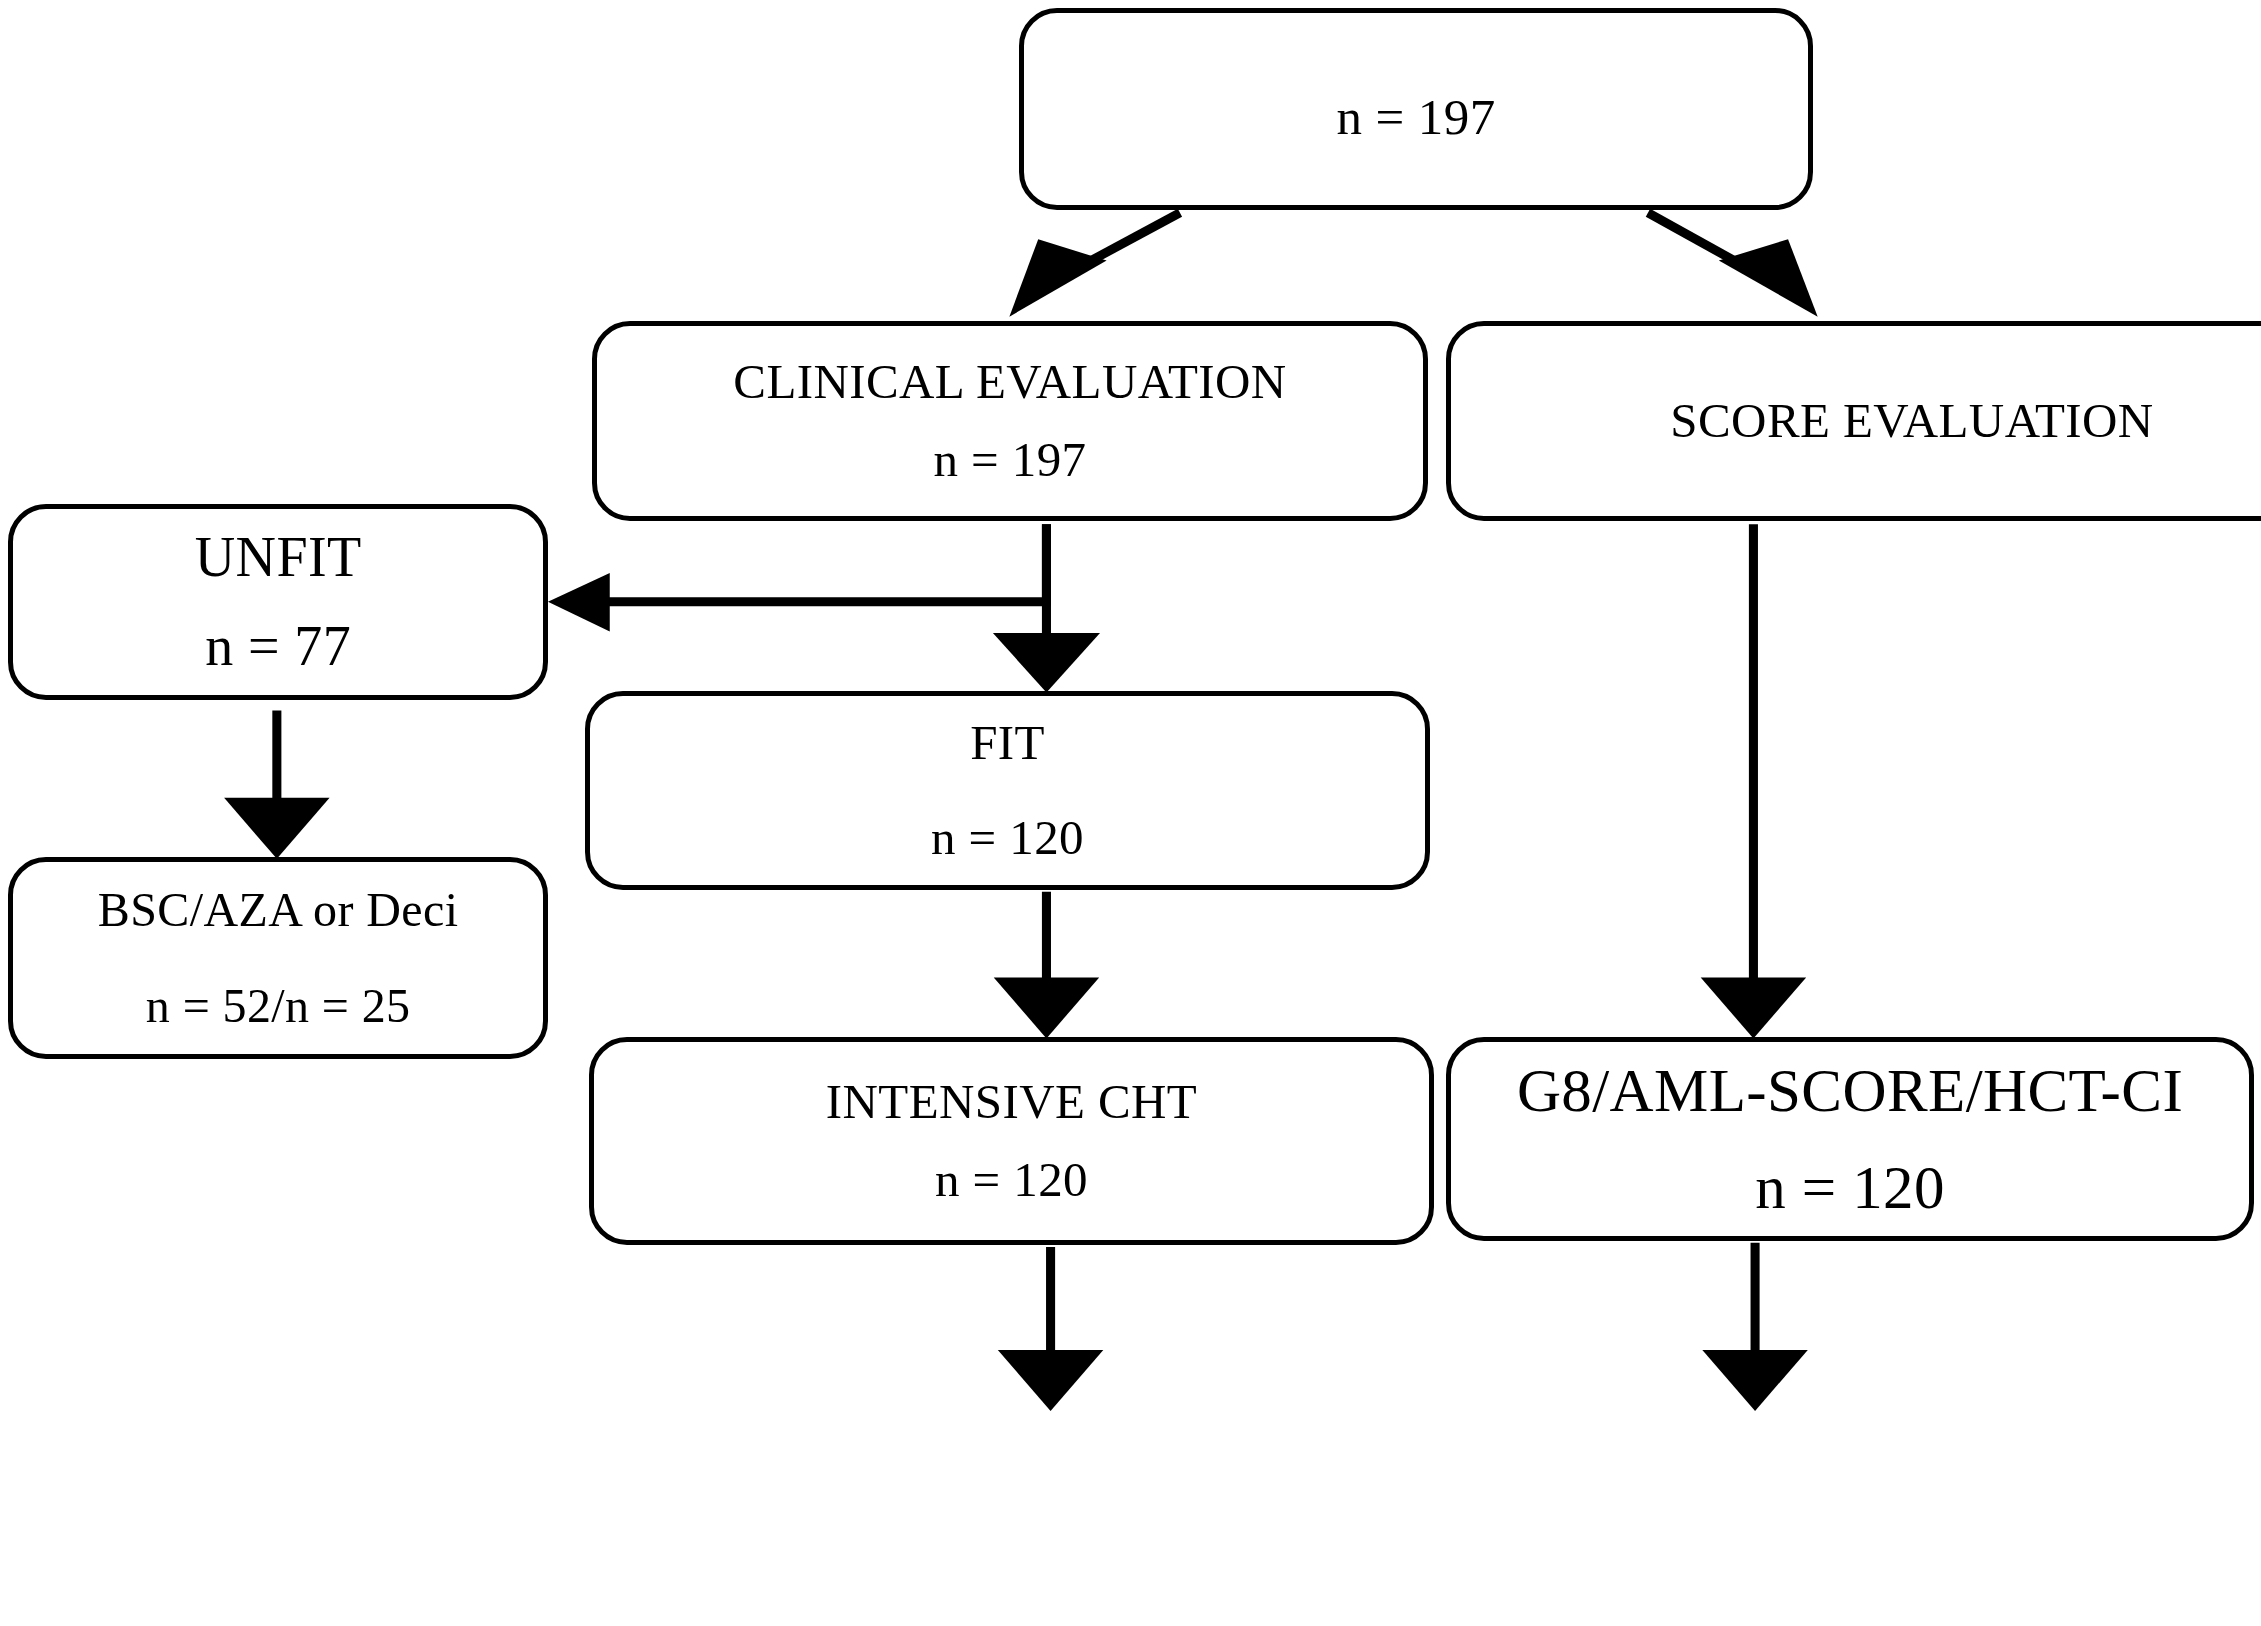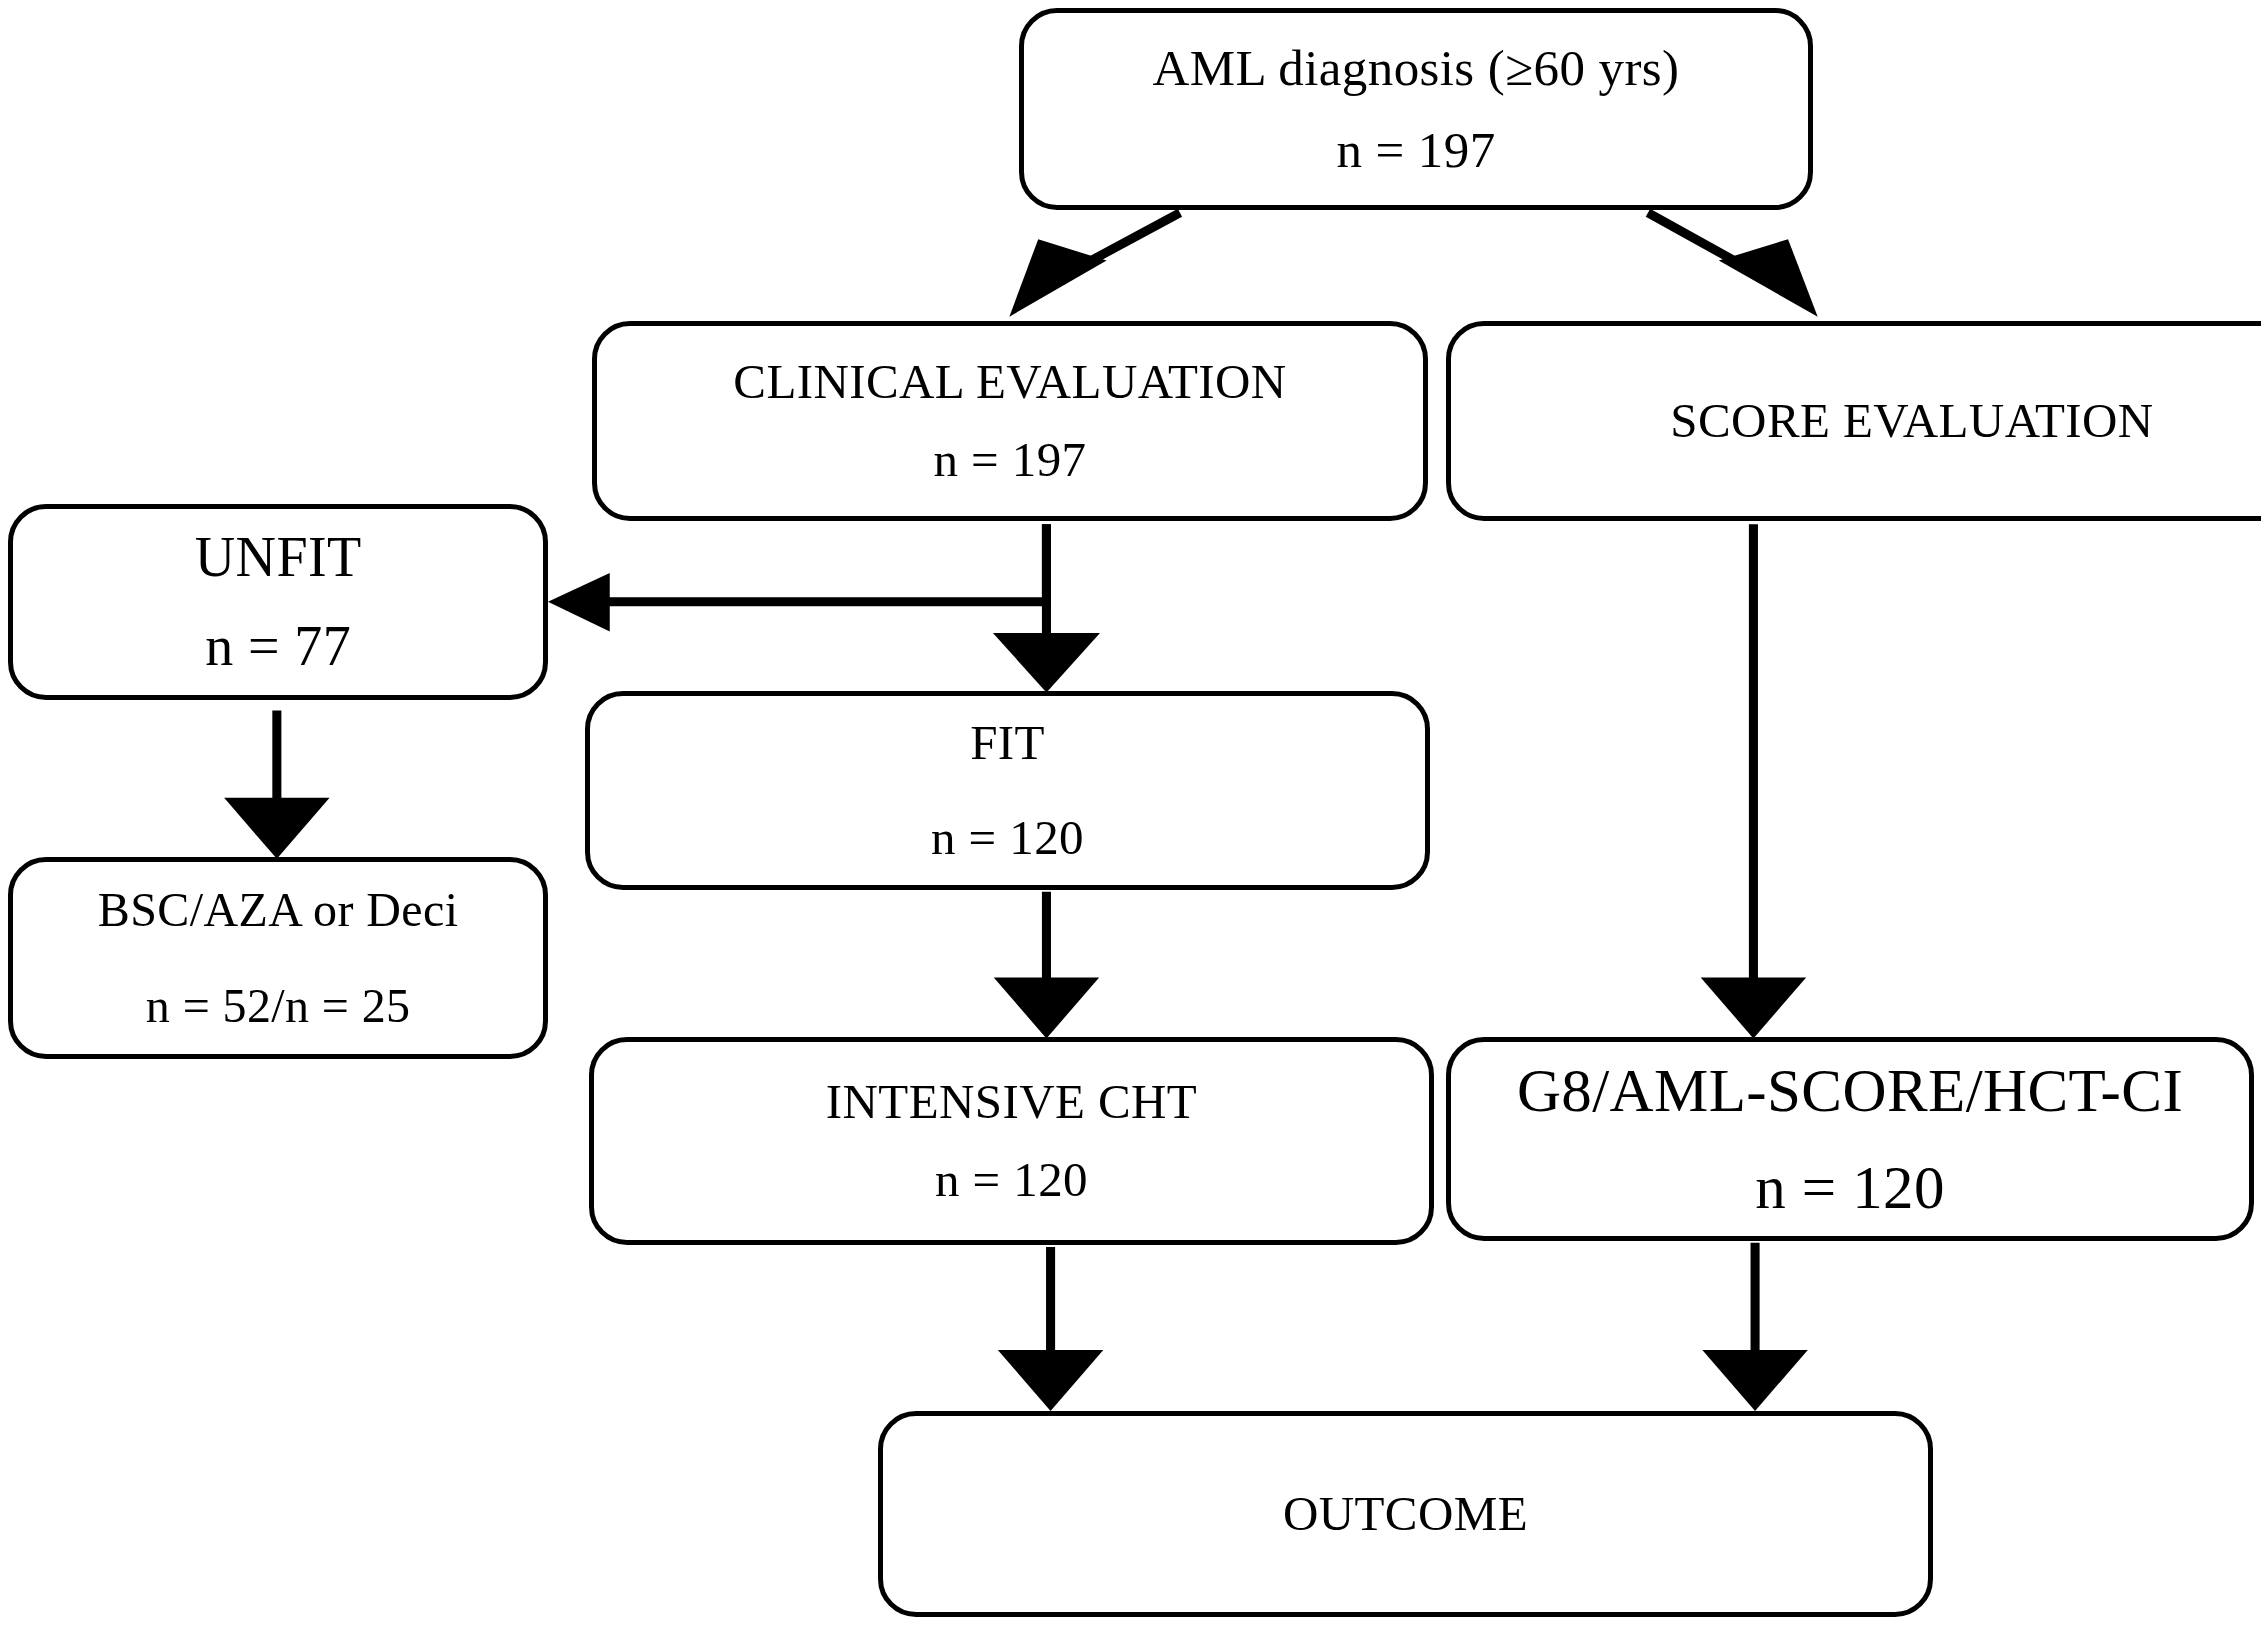--- a/index.html
+++ b/index.html
@@ -109,21 +109,20 @@
       <polygon points="1211,1638 1339,1638 1275,1712"></polygon>
     </g>
 
     <g>
       <line x1="2130" y1="1508" x2="2130" y2="1645"></line>
       <polygon points="2066,1638 2194,1638 2130,1712"></polygon>
     </g>
   </svg>
 
   <div class="node" id="node-aml">
-    <span class="line1">AML diagnosis (≥60 yrs)</span>
     <span class="line2">n = 197</span>
   </div>
 
   <div class="node" id="node-clinical">
     <span class="line1">CLINICAL EVALUATION</span>
     <span class="line2">n = 197</span>
   </div>
 
   <div class="node" id="node-score">
     <span class="line1">SCORE EVALUATION</span>
@@ -147,18 +146,15 @@
   <div class="node" id="node-intensive">
     <span class="line1">INTENSIVE CHT</span>
     <span class="line2">n = 120</span>
   </div>
 
   <div class="node" id="node-g8">
     <span class="line1">G8/AML-SCORE/HCT-CI</span>
     <span class="line2">n = 120</span>
   </div>
 
-  <div class="node" id="node-outcome">
-    <span class="line1">OUTCOME</span>
-  </div>
 
 </div>
 
 
 </body></html>

